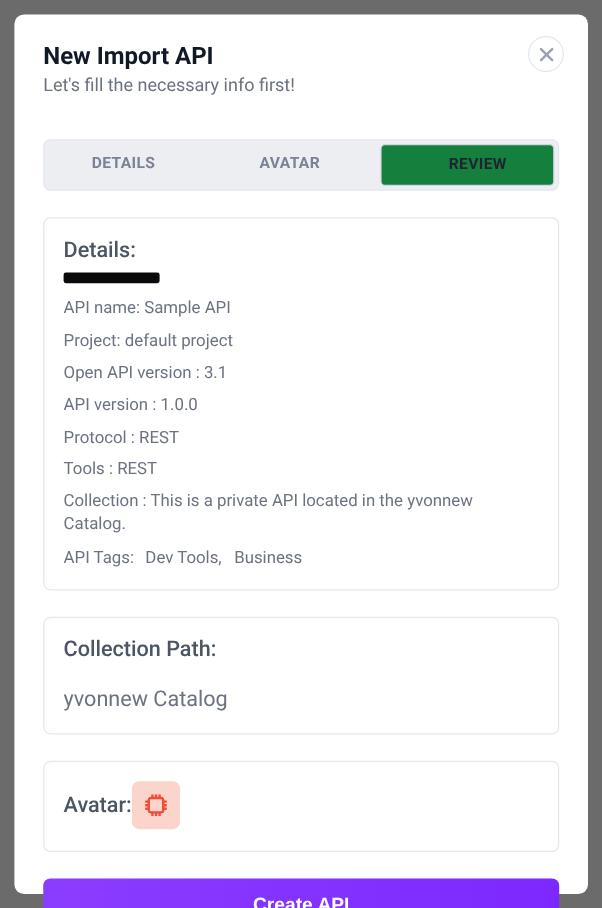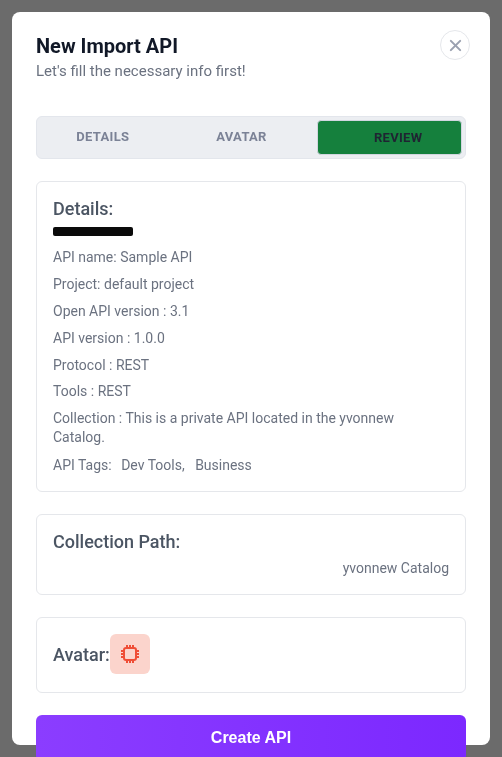--- a/index.html
+++ b/index.html
@@ -138,24 +138,23 @@
       color: #ffffff;
       border: none;
       border-radius: 6px;
       font-size: 16px;
       font-weight: 600;
       padding: 14px 0;
       cursor: pointer;
       width: 100%;
     }
     .path-value {
-      font-size: 14px;
-      color: #6b7280;
-      margin-top: 8px;
-      text-align: right;
+      font-size: 18px;
+      color: #6b7280;
+      margin-top: 20px;
     }
   </style>
 </head>
 <body>
 
 <div class="modal">
 
   <button class="close-btn">
     <svg width="13" height="13" viewBox="0 0 14 14" fill="none" stroke="currentColor" stroke-width="2.2" stroke-linecap="round">
       <line x1="2" y1="2" x2="12" y2="12"></line>

